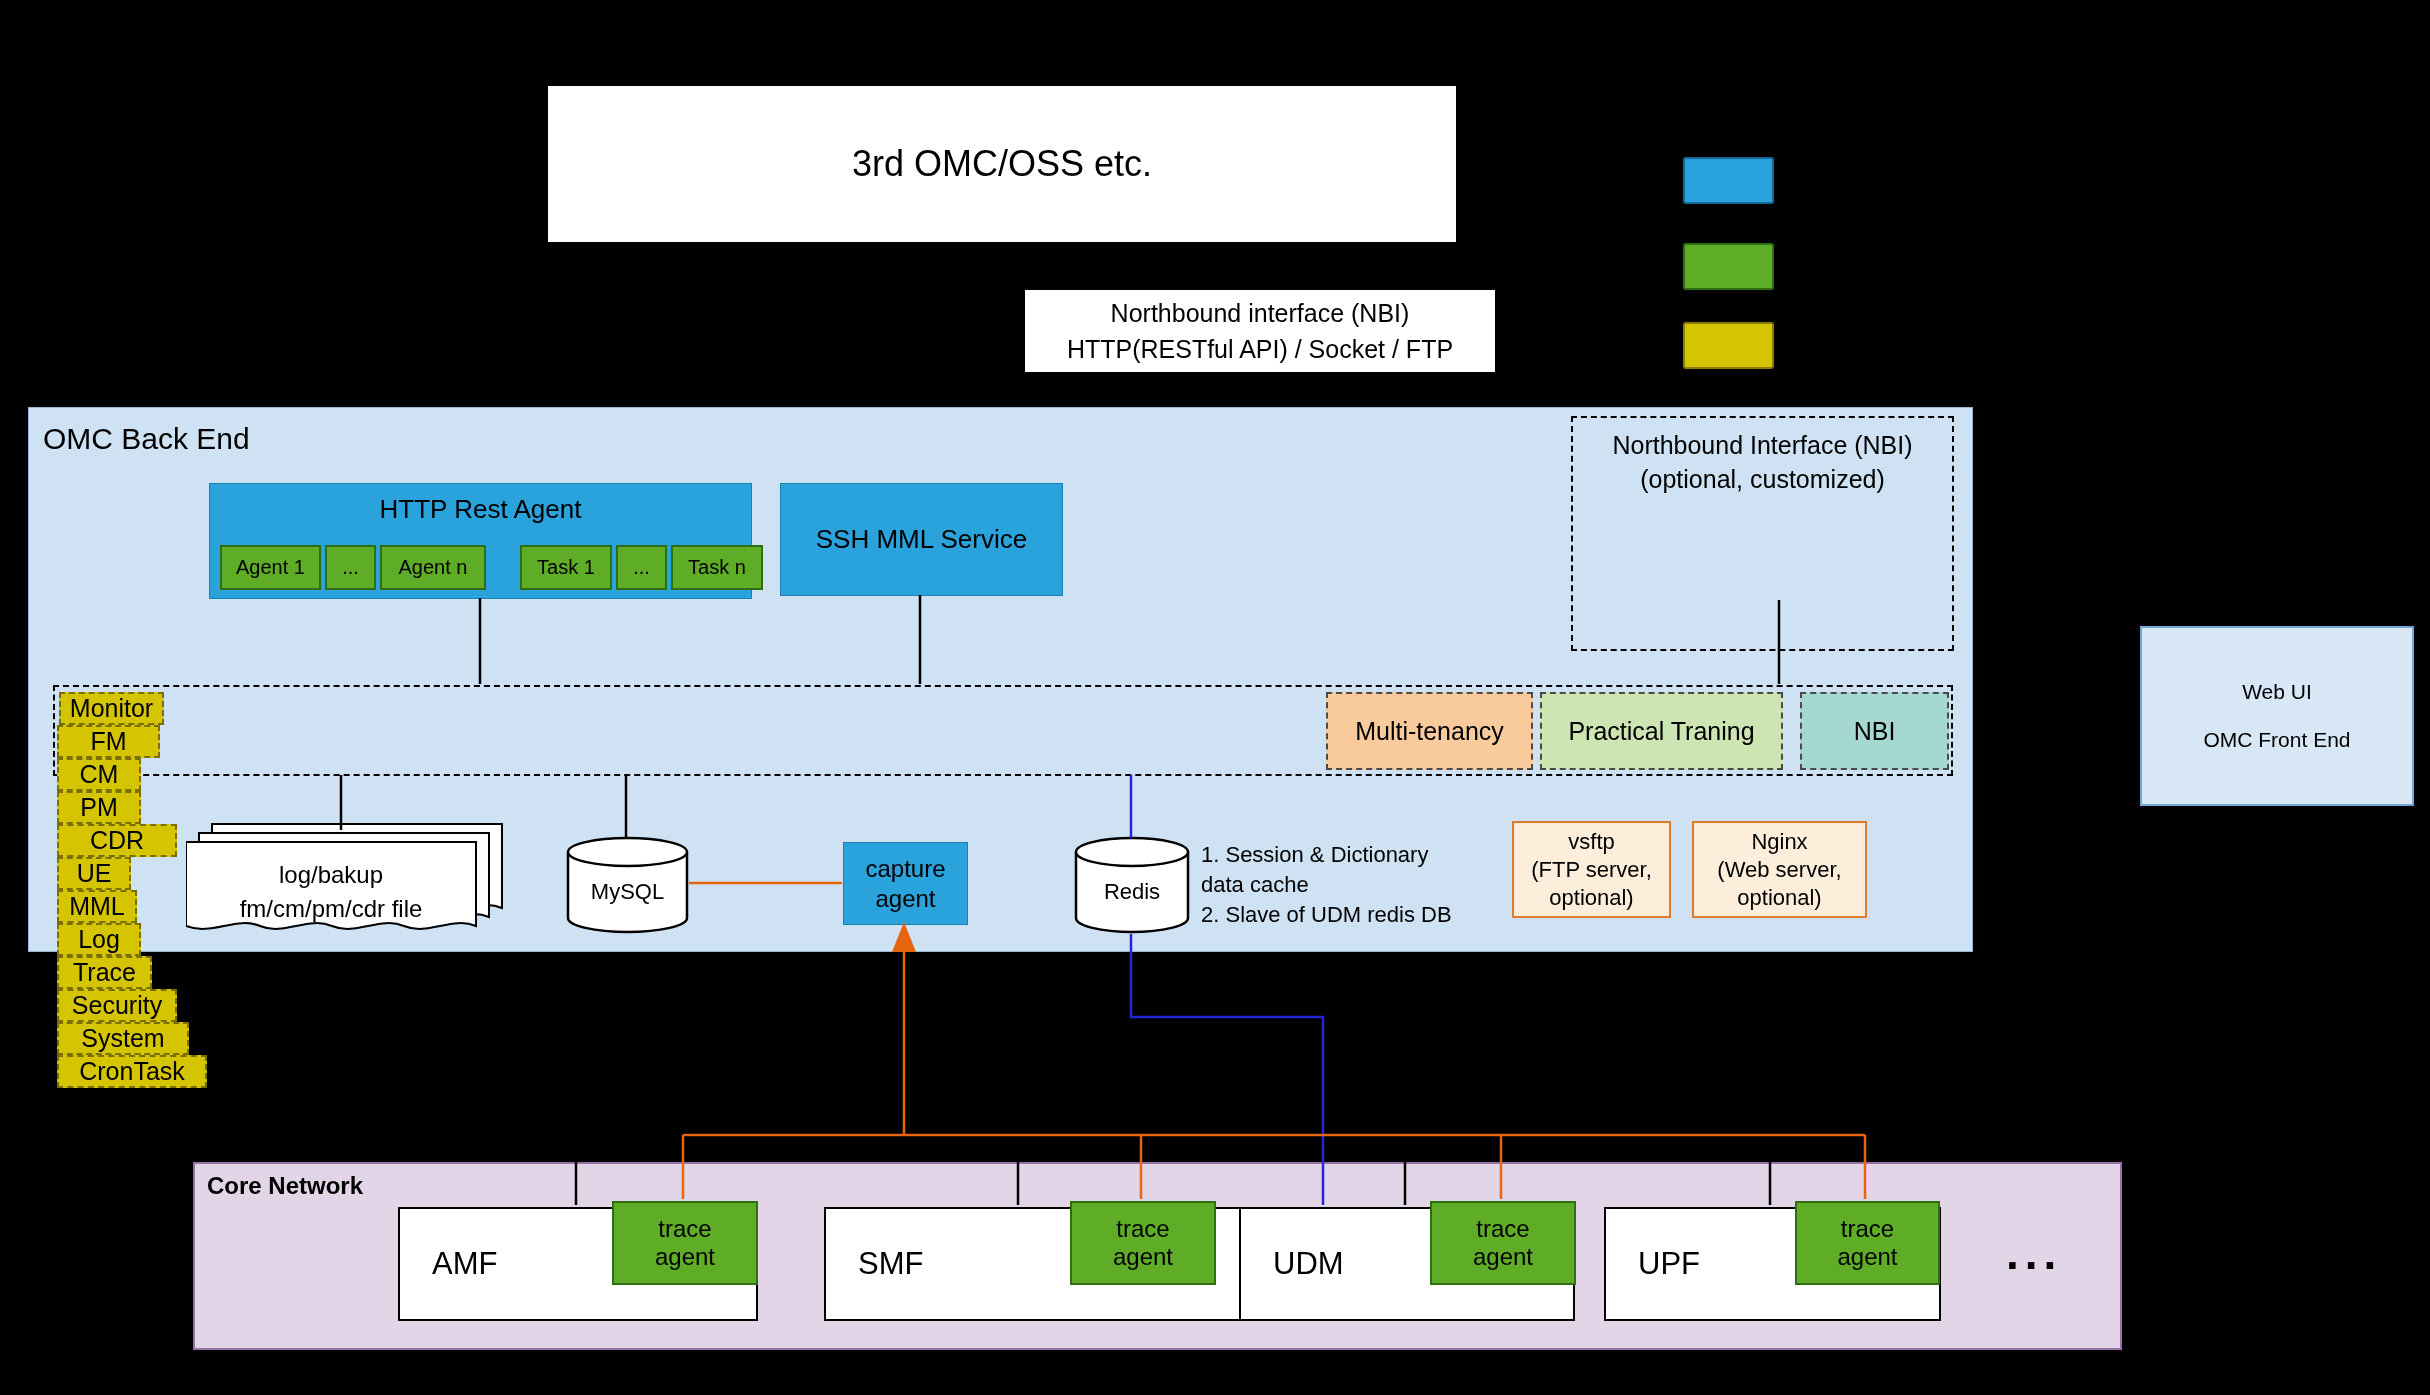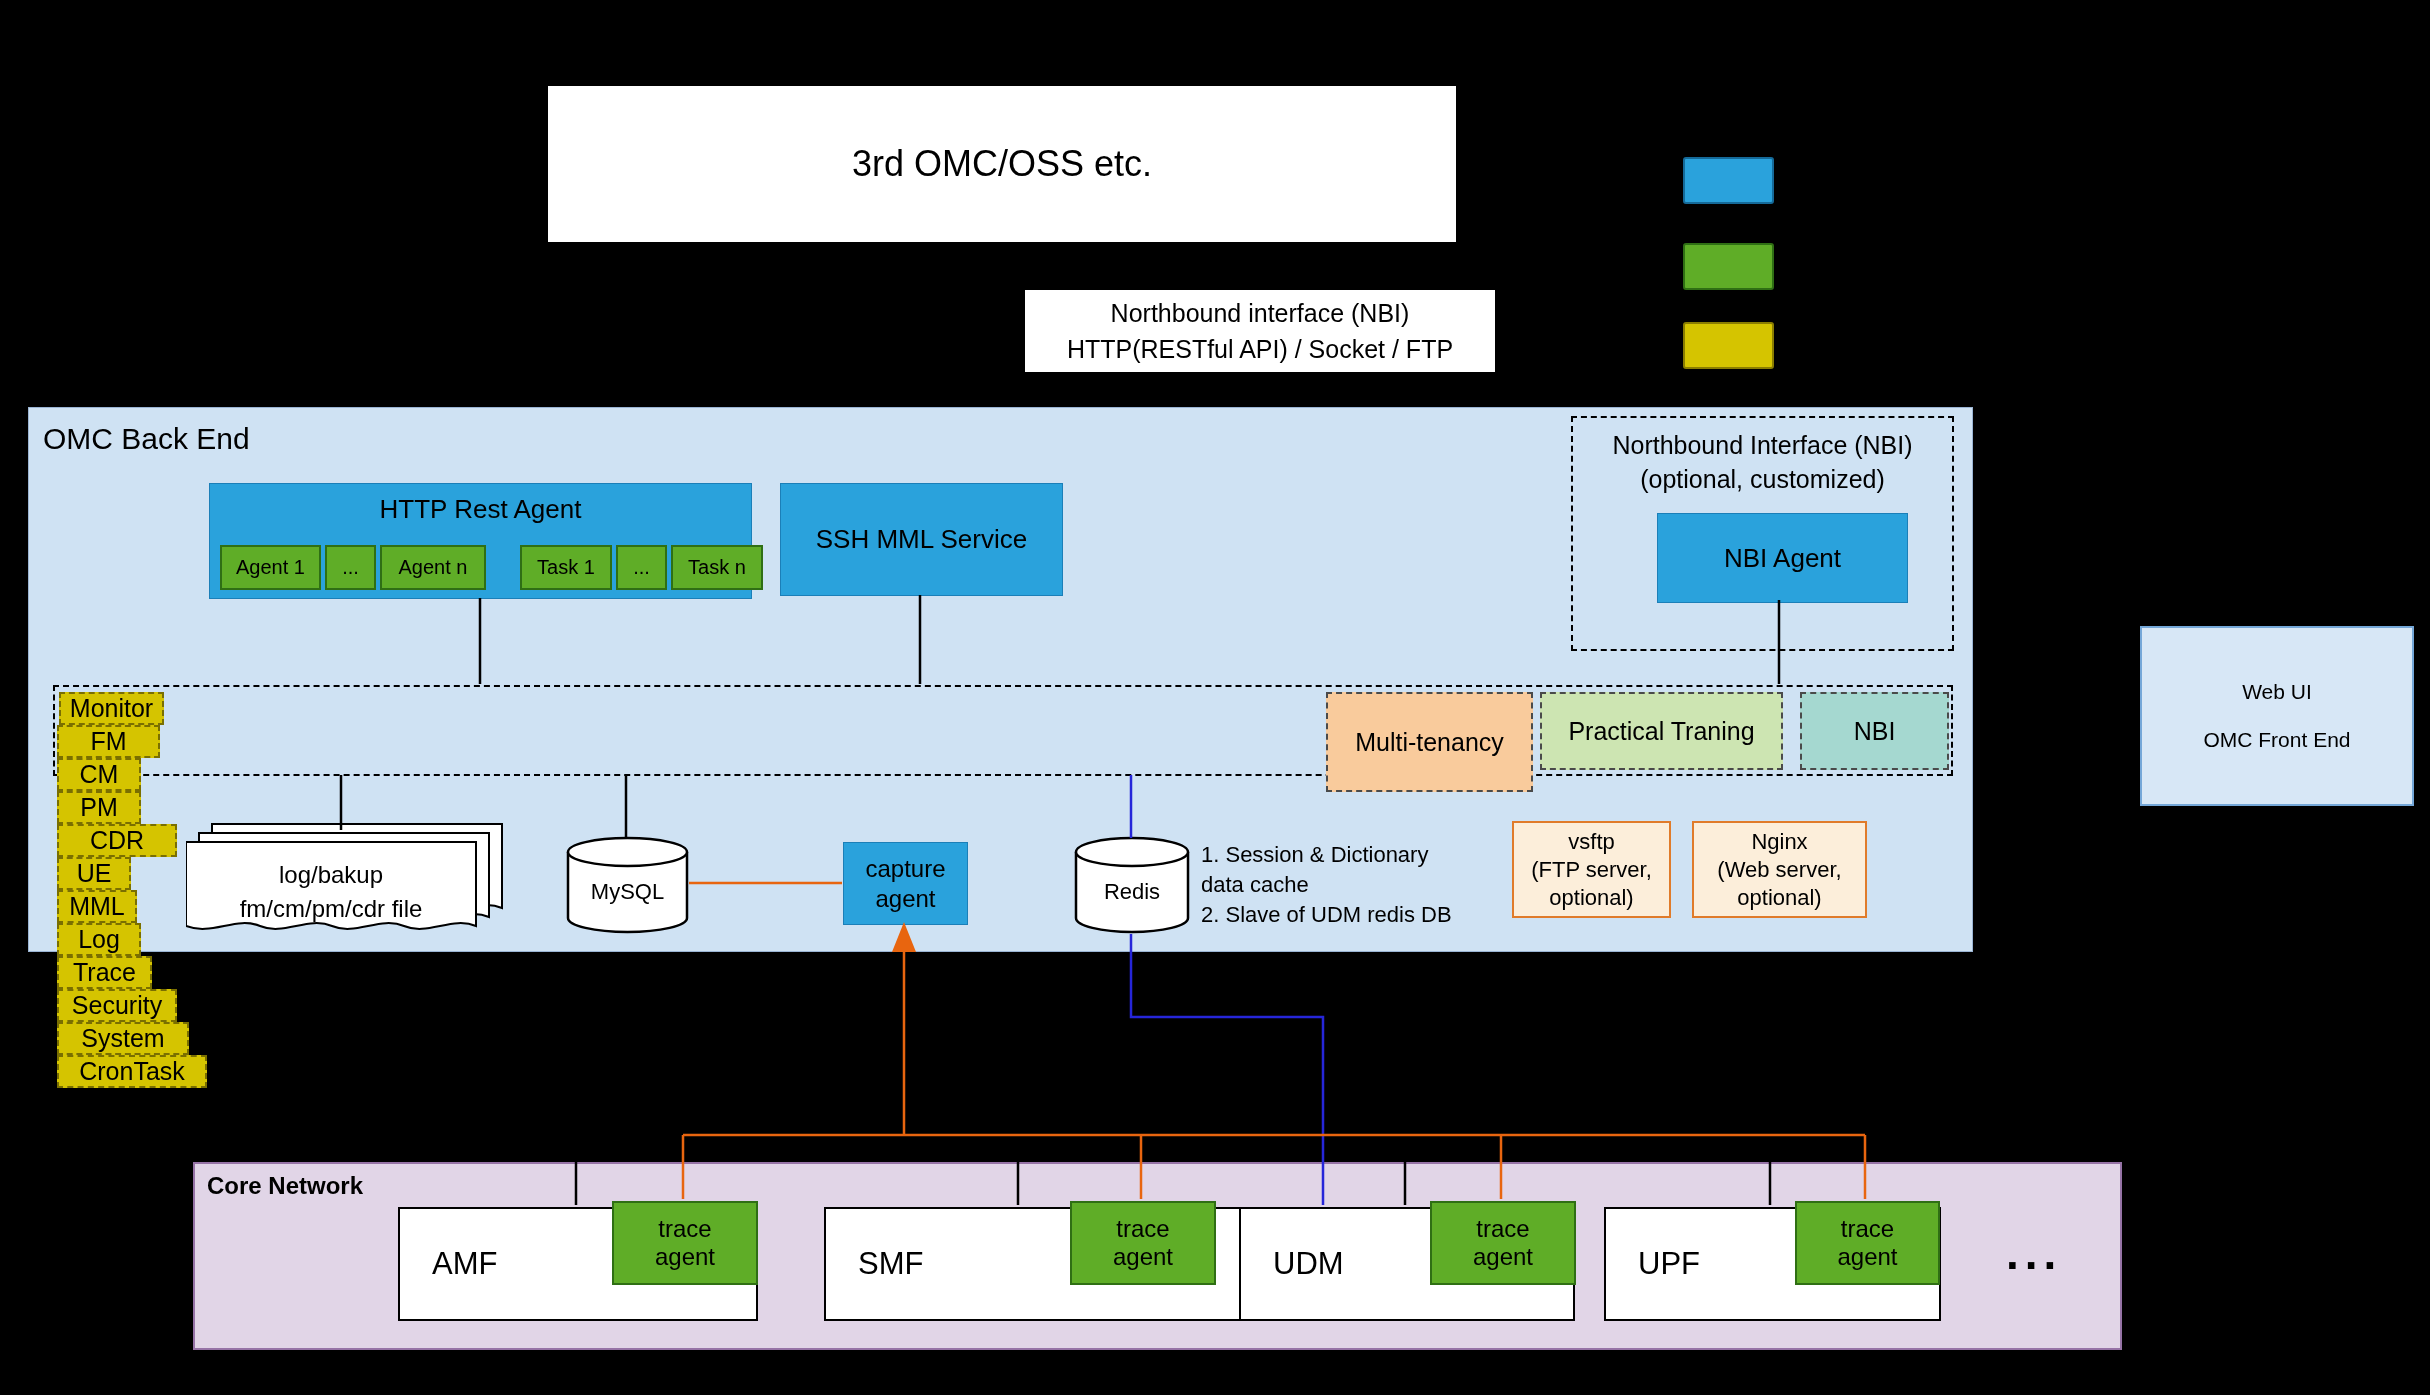--- a/index.html
+++ b/index.html
@@ -62,41 +62,38 @@
 
     <div class="abs blue-box center" style="left:751px;top:75px;width:283px;height:113px;font-size:26px;">
       <span>SSH MML Service</span>
     </div>
 
     <div class="abs dashed-box" style="left:1542px;top:8px;width:383px;height:235px;">
       <div class="abs" style="left:0;top:10px;width:100%;text-align:center;font-size:25px;line-height:34px;">
         <span style="display:block;">Northbound Interface (NBI)</span>
         <span style="display:block;">(optional, customized)</span>
       </div>
-      <div class="abs blue-box center" style="left:84px;top:95px;width:251px;height:90px;font-size:26px;">
-        <span>NBI  Agent</span>
-      </div>
     </div>
 
     <div class="abs dashed-box" style="left:24px;top:277px;width:1900px;height:91px;">
       <div class="abs" style="left:4px;top:5px;height:78px;display:flex;flex-direction:column;">
         <div class="ymod" style="width:105px;">Monitor</div>
         <div class="ymod" style="width:103px;">FM</div>
         <div class="ymod" style="width:84px;">CM</div>
         <div class="ymod" style="width:84px;">PM</div>
         <div class="ymod" style="width:120px;">CDR</div>
         <div class="ymod" style="width:74px;">UE</div>
         <div class="ymod" style="width:80px;">MML</div>
         <div class="ymod" style="width:84px;">Log</div>
         <div class="ymod" style="width:95px;">Trace</div>
         <div class="ymod" style="width:120px;">Security</div>
         <div class="ymod" style="width:132px;">System</div>
         <div class="ymod" style="width:150px;">CronTask</div>
       </div>
-      <div class="abs smod center" style="left:1271px;top:5px;width:207px;height:100px;background:#F9CB9C;">Multi-tenancy</div>
+      <div class="abs smod center" style="left:1271px;top:5px;width:207px;height:78px;background:#F9CB9C;">Multi-tenancy</div>
       <div class="abs smod center" style="left:1485px;top:5px;width:243px;height:78px;background:#CDE5B2;">Practical Traning</div>
       <div class="abs smod center" style="left:1745px;top:5px;width:149px;height:78px;background:#A5D8D0;">NBI</div>
     </div>
 
     <div class="abs" style="left:157px;top:408px;width:320px;height:135px;">
       <svg width="320" height="135" viewBox="0 0 320 135">
         <g fill="#ffffff" stroke="#000000" stroke-width="2">
           <path transform="translate(26,0)" d="M0,8 H290 V92 C266,82 242,102 218,92 C194,82 170,102 146,92 C122,82 98,102 74,92 C50,82 26,102 0,92 Z"></path>
           <path transform="translate(13,9)" d="M0,8 H290 V92 C266,82 242,102 218,92 C194,82 170,102 146,92 C122,82 98,102 74,92 C50,82 26,102 0,92 Z"></path>
           <path transform="translate(0,18)" d="M0,8 H290 V92 C266,82 242,102 218,92 C194,82 170,102 146,92 C122,82 98,102 74,92 C50,82 26,102 0,92 Z"></path>

